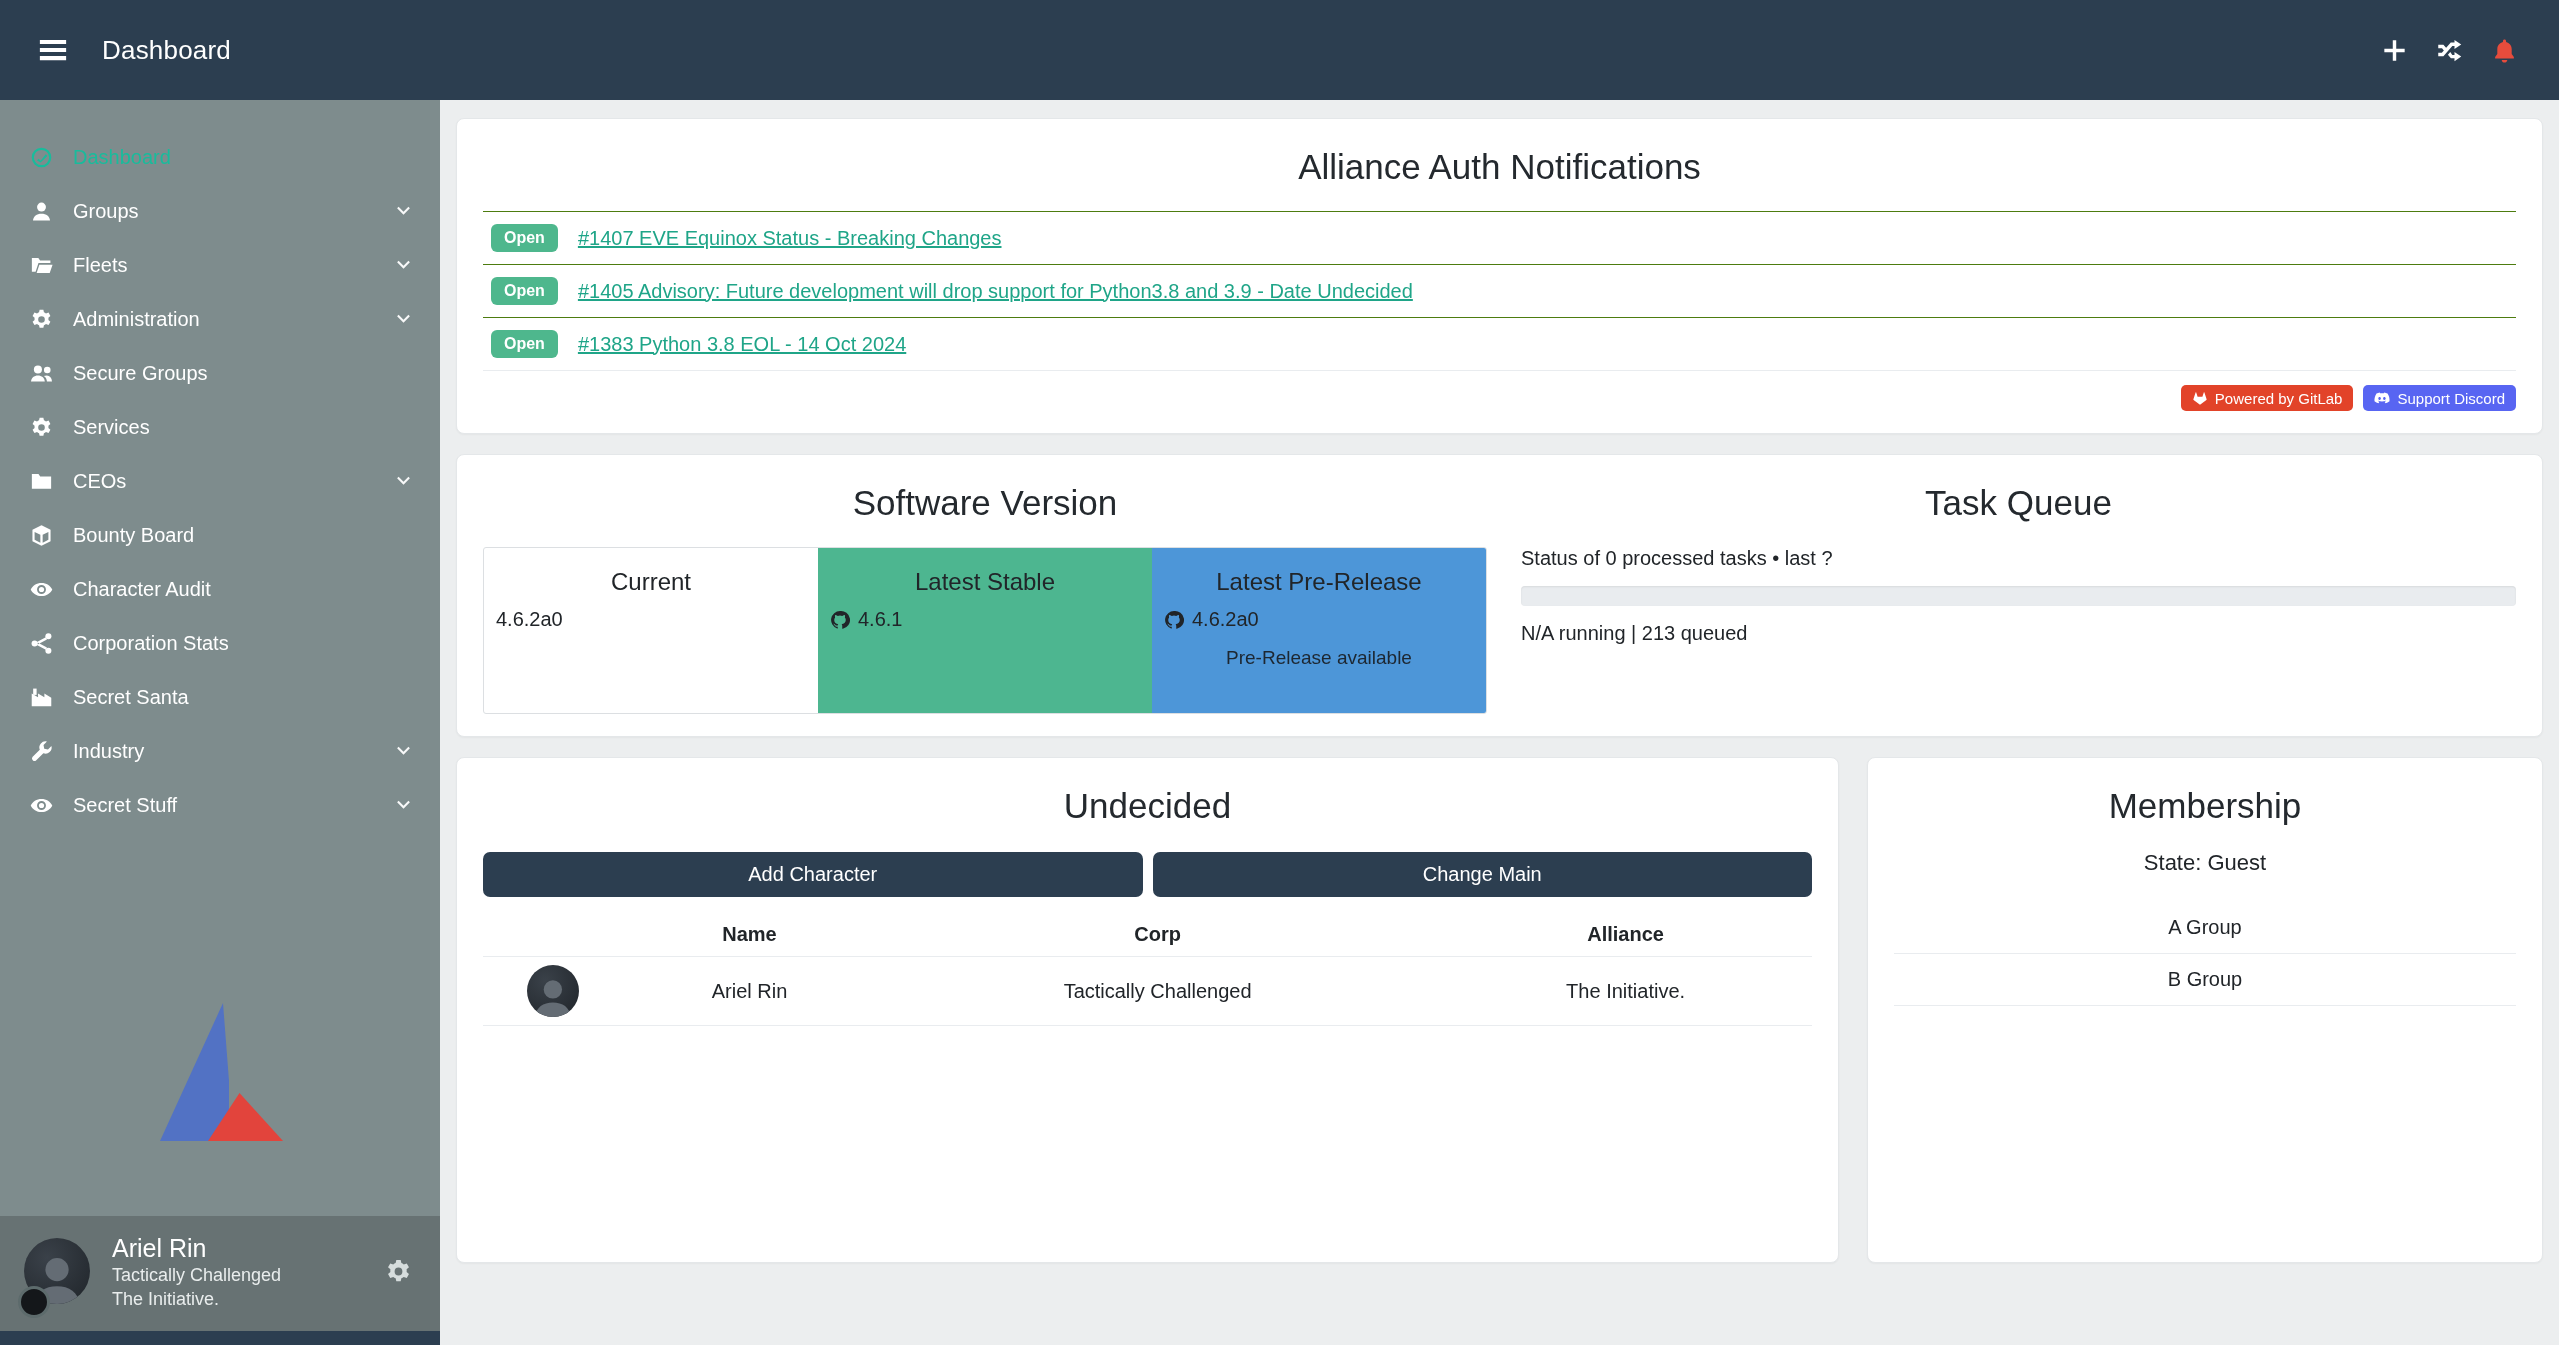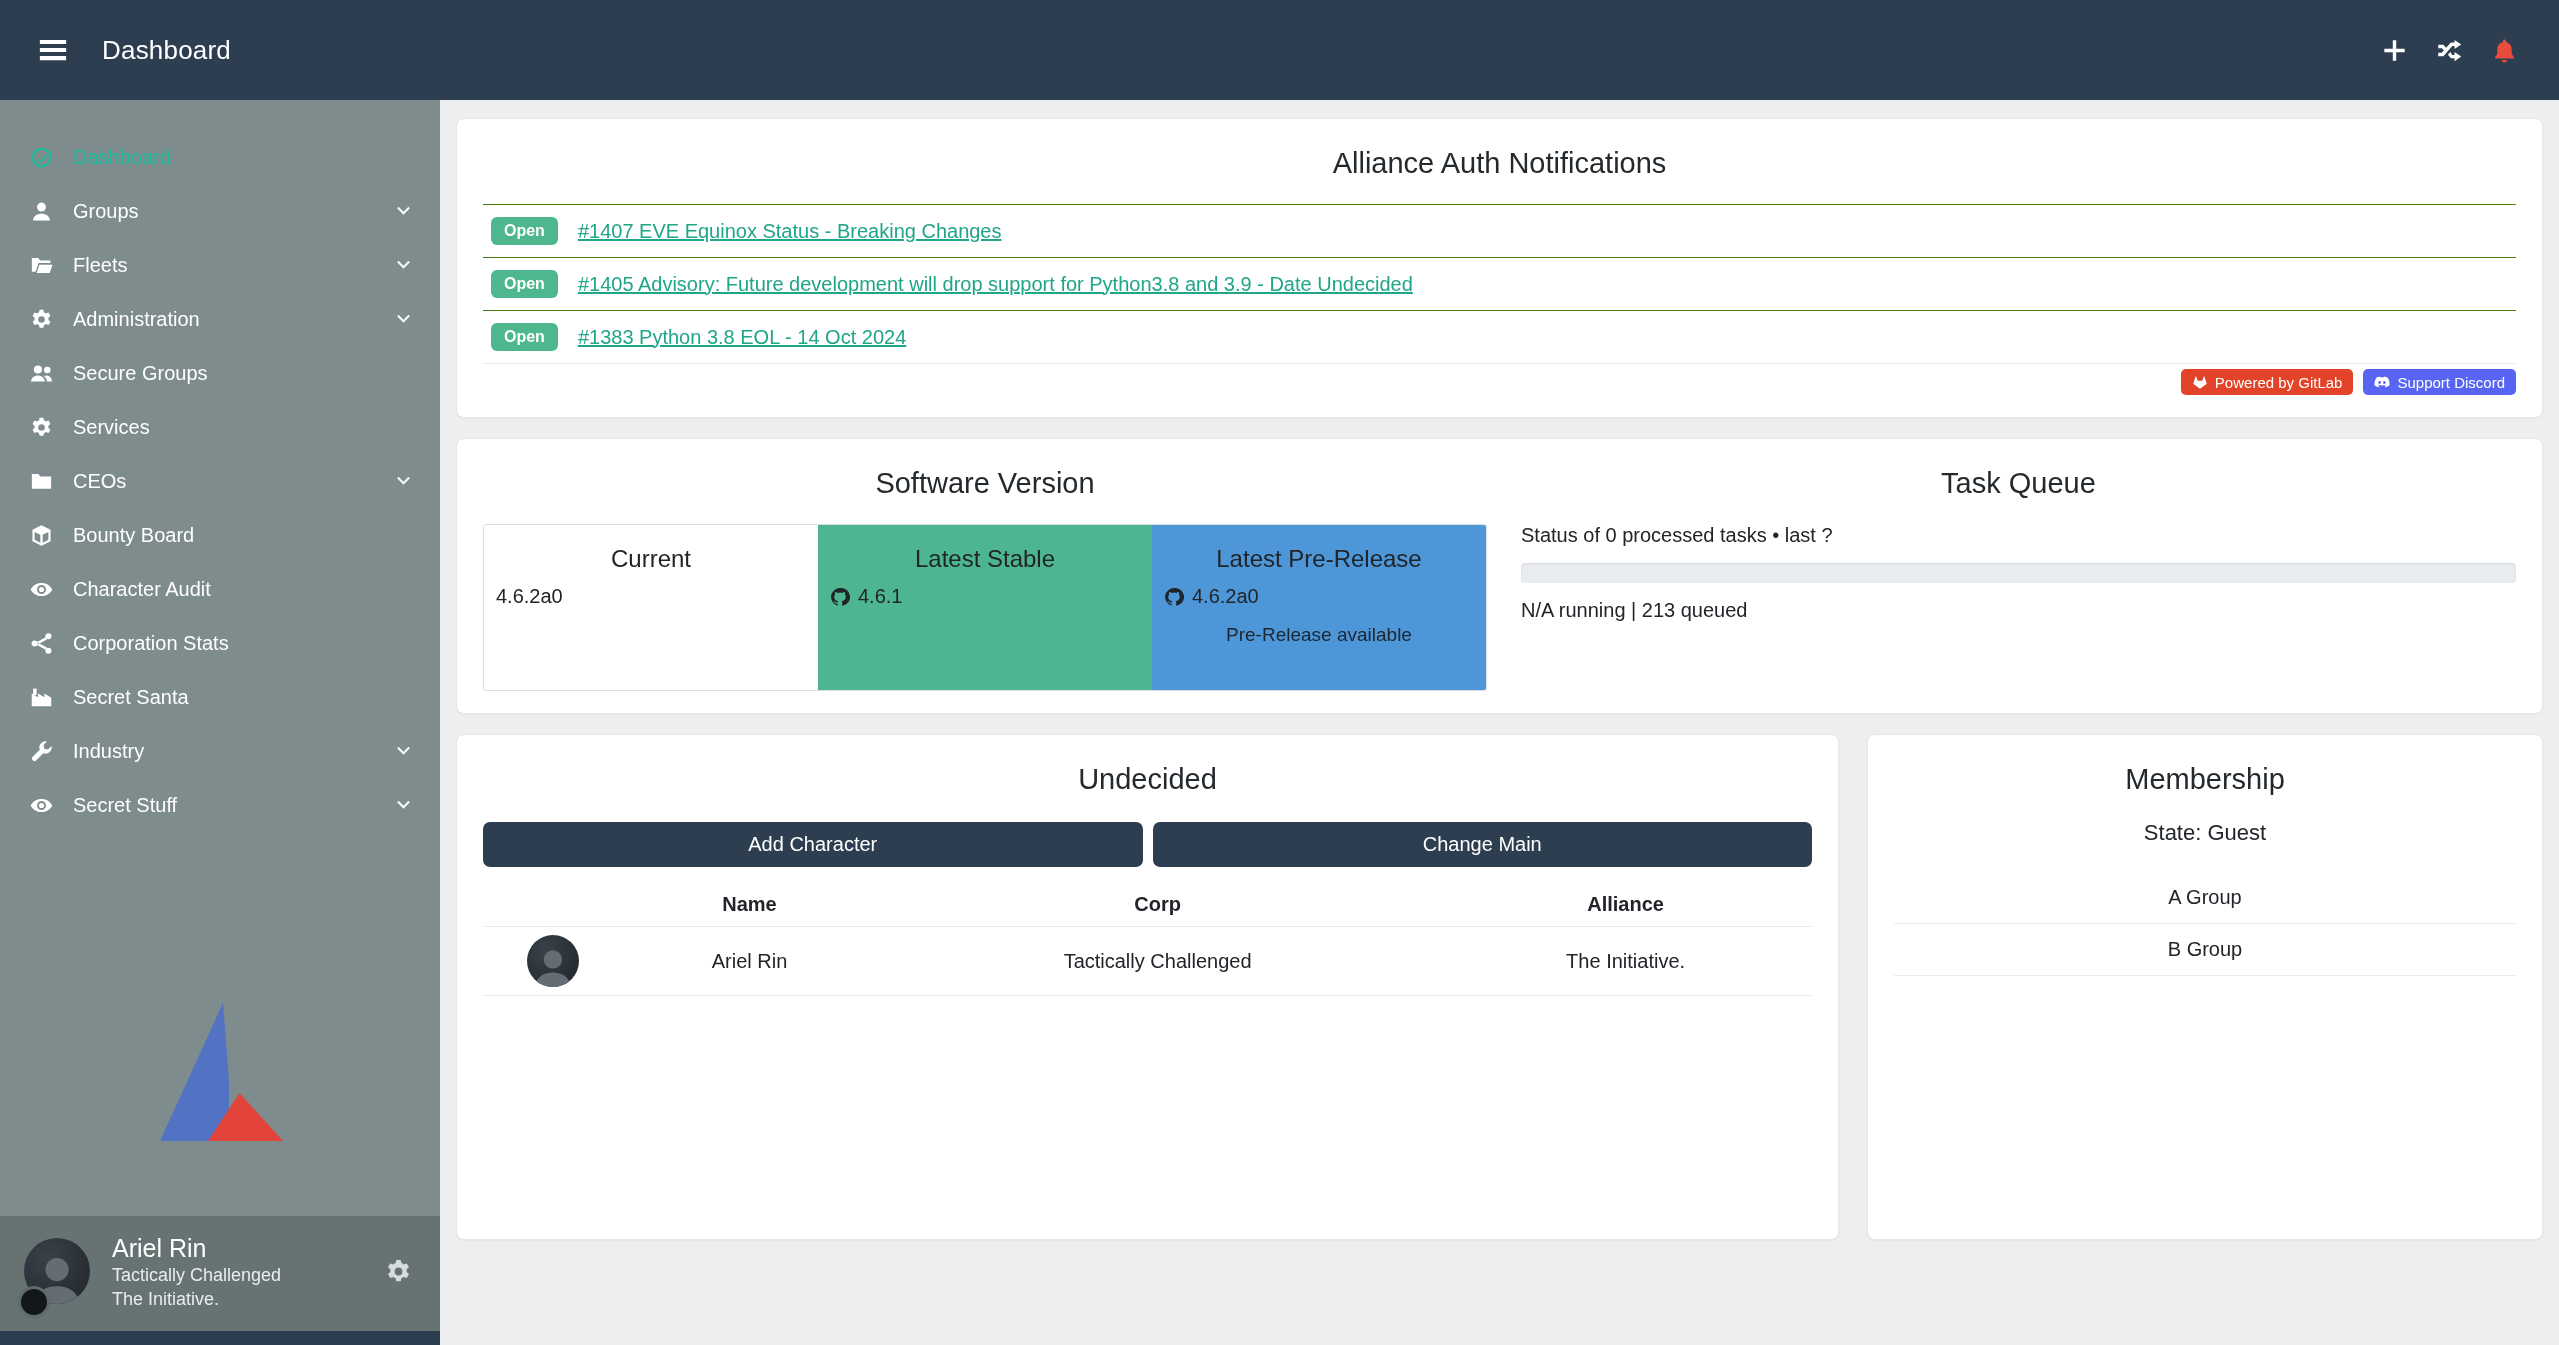--- a/index.html
+++ b/index.html
@@ -66,31 +66,31 @@
   .user-gear { margin-left:auto; background:none; border:none; color:#d6dddd; cursor:pointer; padding:4px; }
   .user-gear svg { width:27px; height:27px; }
   .side-strip { height:14px; background:var(--navbar-bg,#2c3e50); }
 
   
   .content { flex:1; padding:18px 16px; display:flex; flex-direction:column; gap:20px; overflow:hidden; }
   .card {
     background:#fff; border:1px solid #e4e7e9; border-radius:8px;
     box-shadow:0 1px 2px rgba(0,0,0,.04); padding:22px 26px;
   }
-  .card h2 { font-size:29px; font-weight:500; text-align:center; margin:6px 0 24px; color:#24292e; }
+  .card h2 { font-size:35px; font-weight:500; text-align:center; margin:6px 0 24px; color:#24292e; }
 
   
   .notif-list { border-bottom:1px solid #e9ecef; }
   .notif-row { display:flex; align-items:center; gap:20px; padding:12px 8px; border-top:1px solid #4d7c0f; }
   .open-badge {
     background:var(--open-badge,#4eb78d); color:#fff; font-size:16px; font-weight:700;
     padding:6px 13px; border-radius:6px; line-height:1; flex-shrink:0;
   }
   .notif-link { color:var(--link,#1fa588); font-size:20px; text-decoration:underline; }
-  .notif-footer { display:flex; justify-content:flex-end; gap:10px; margin-top:5px; }
+  .notif-footer { display:flex; justify-content:flex-end; gap:10px; margin-top:14px; }
   .mini-badge {
     display:inline-flex; align-items:center; gap:7px; color:#fff; font-size:15px; font-weight:500;
     padding:5px 11px; border-radius:5px; cursor:pointer; text-decoration:none; line-height:1;
   }
   .mini-badge svg { width:16px; height:16px; }
   .mini-badge.gitlab { background:var(--gitlab-badge,#e24329); }
   .mini-badge.discord { background:var(--discord-badge,#5865f2); }
 
   
   .version-card { display:flex; gap:34px; }

